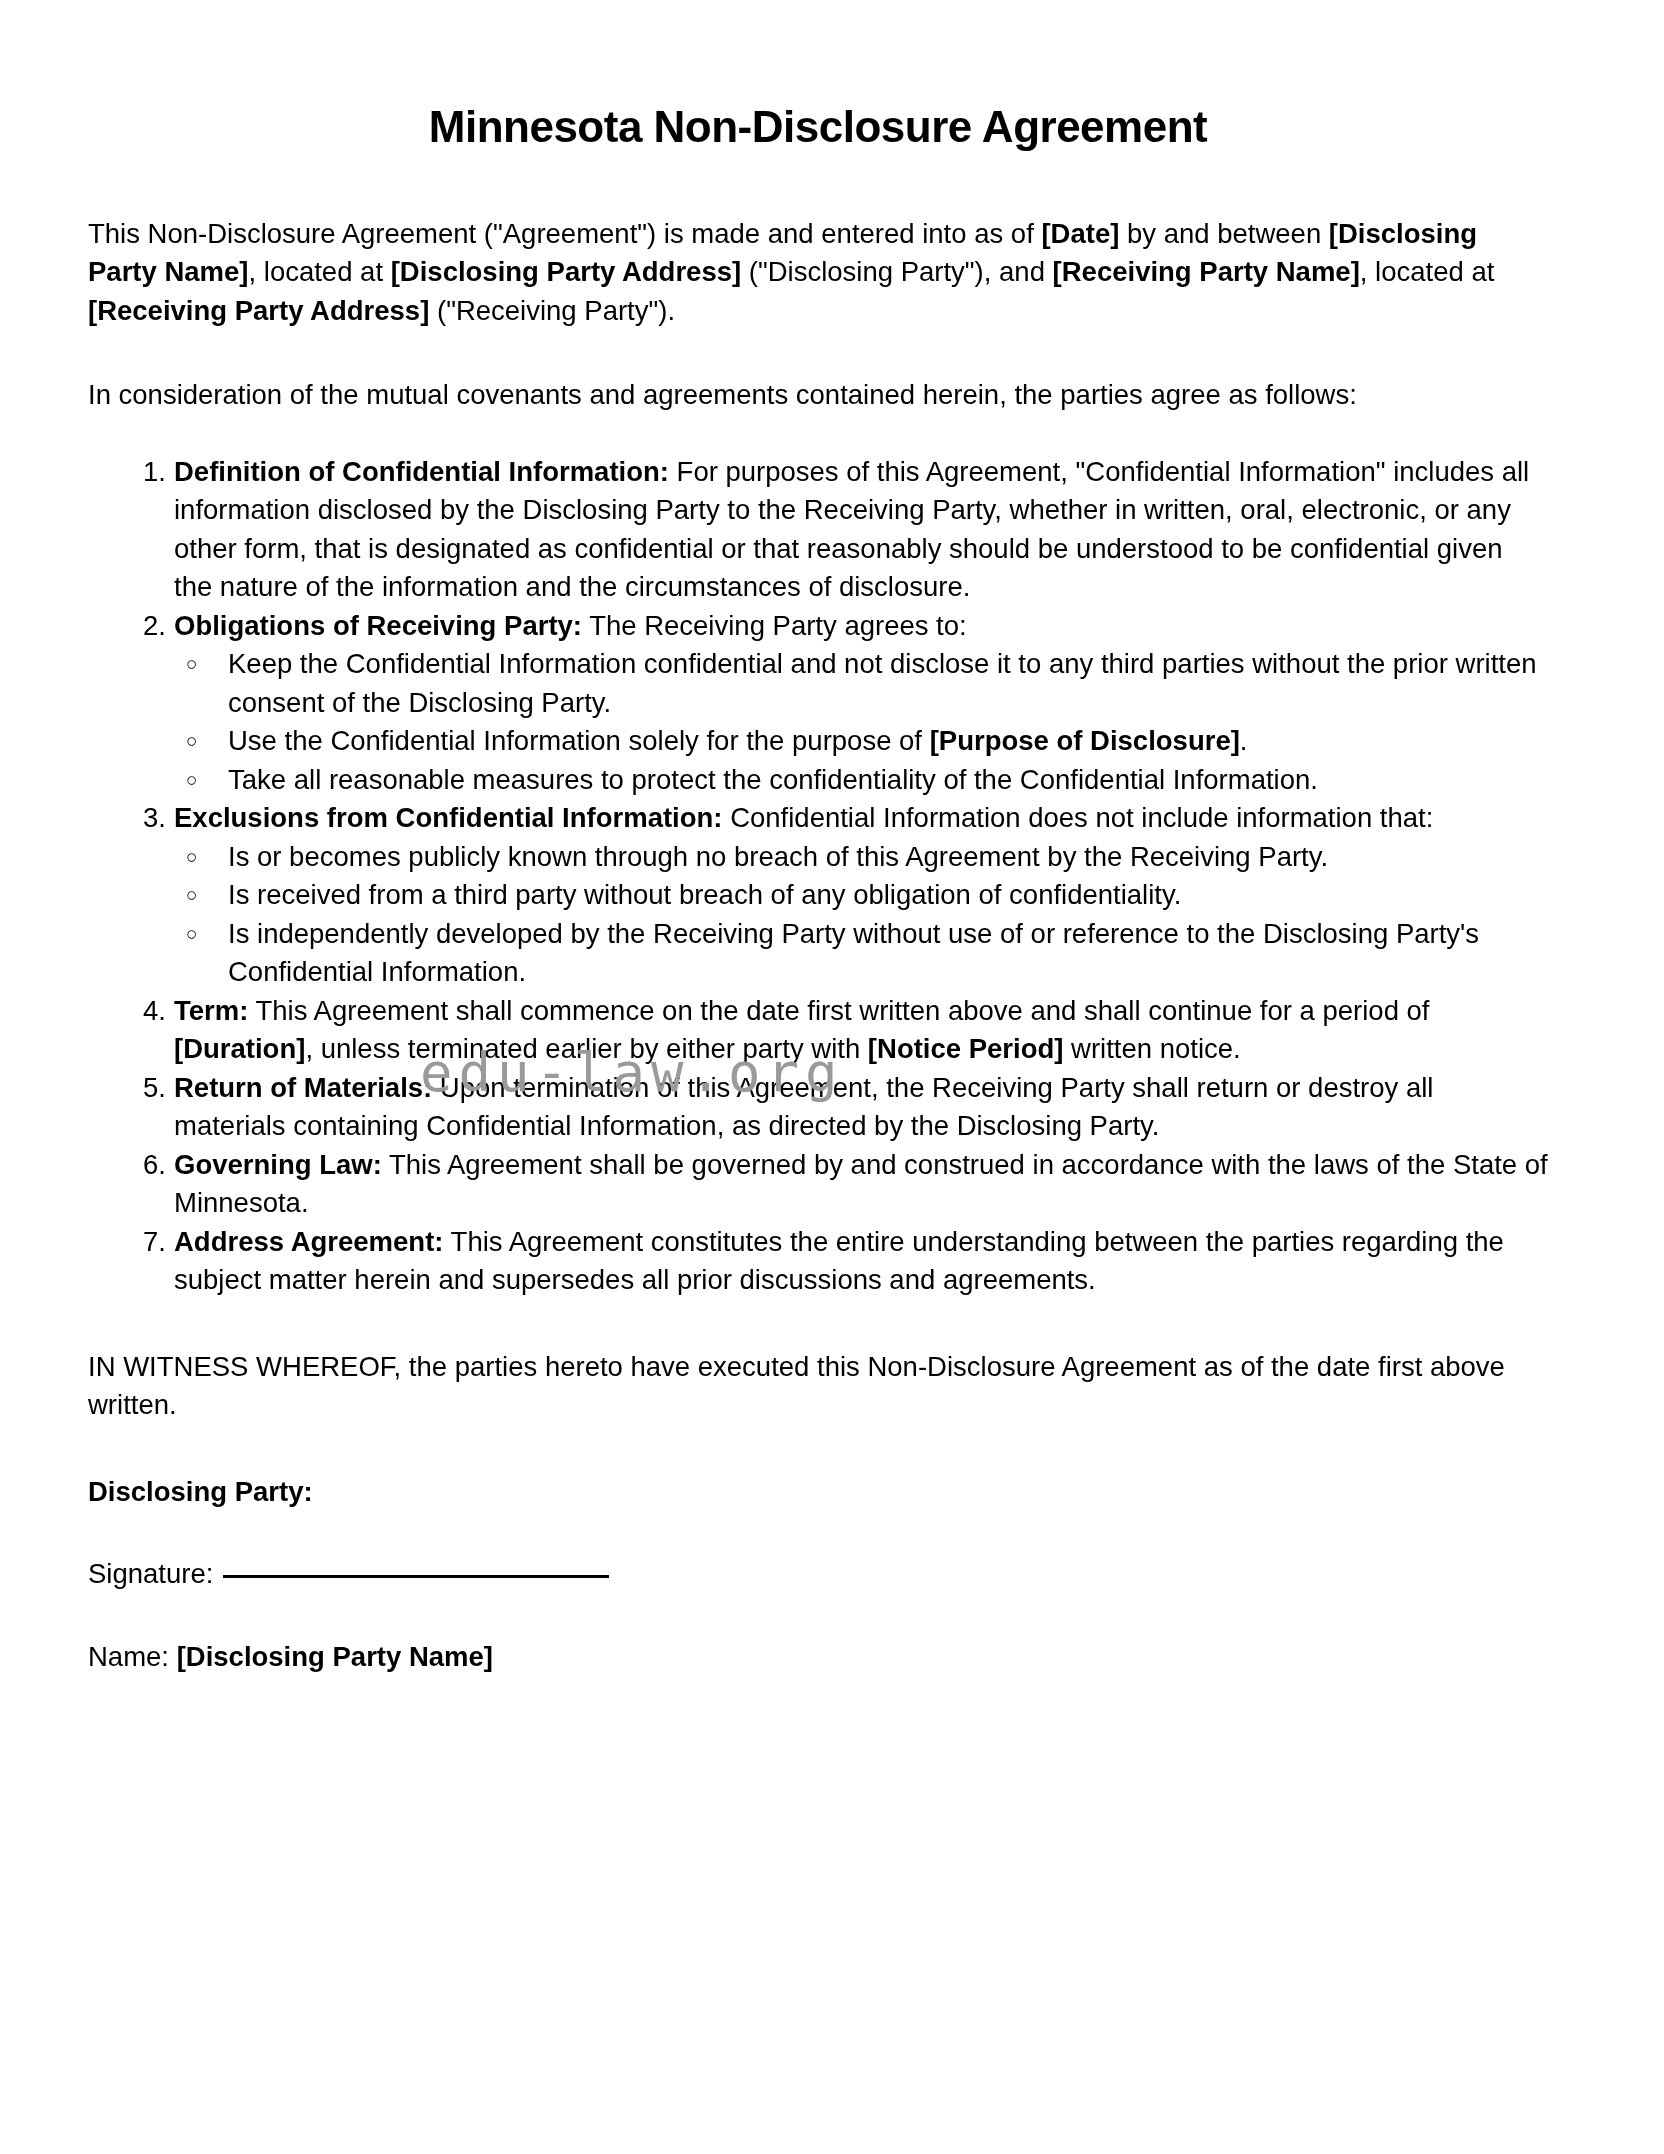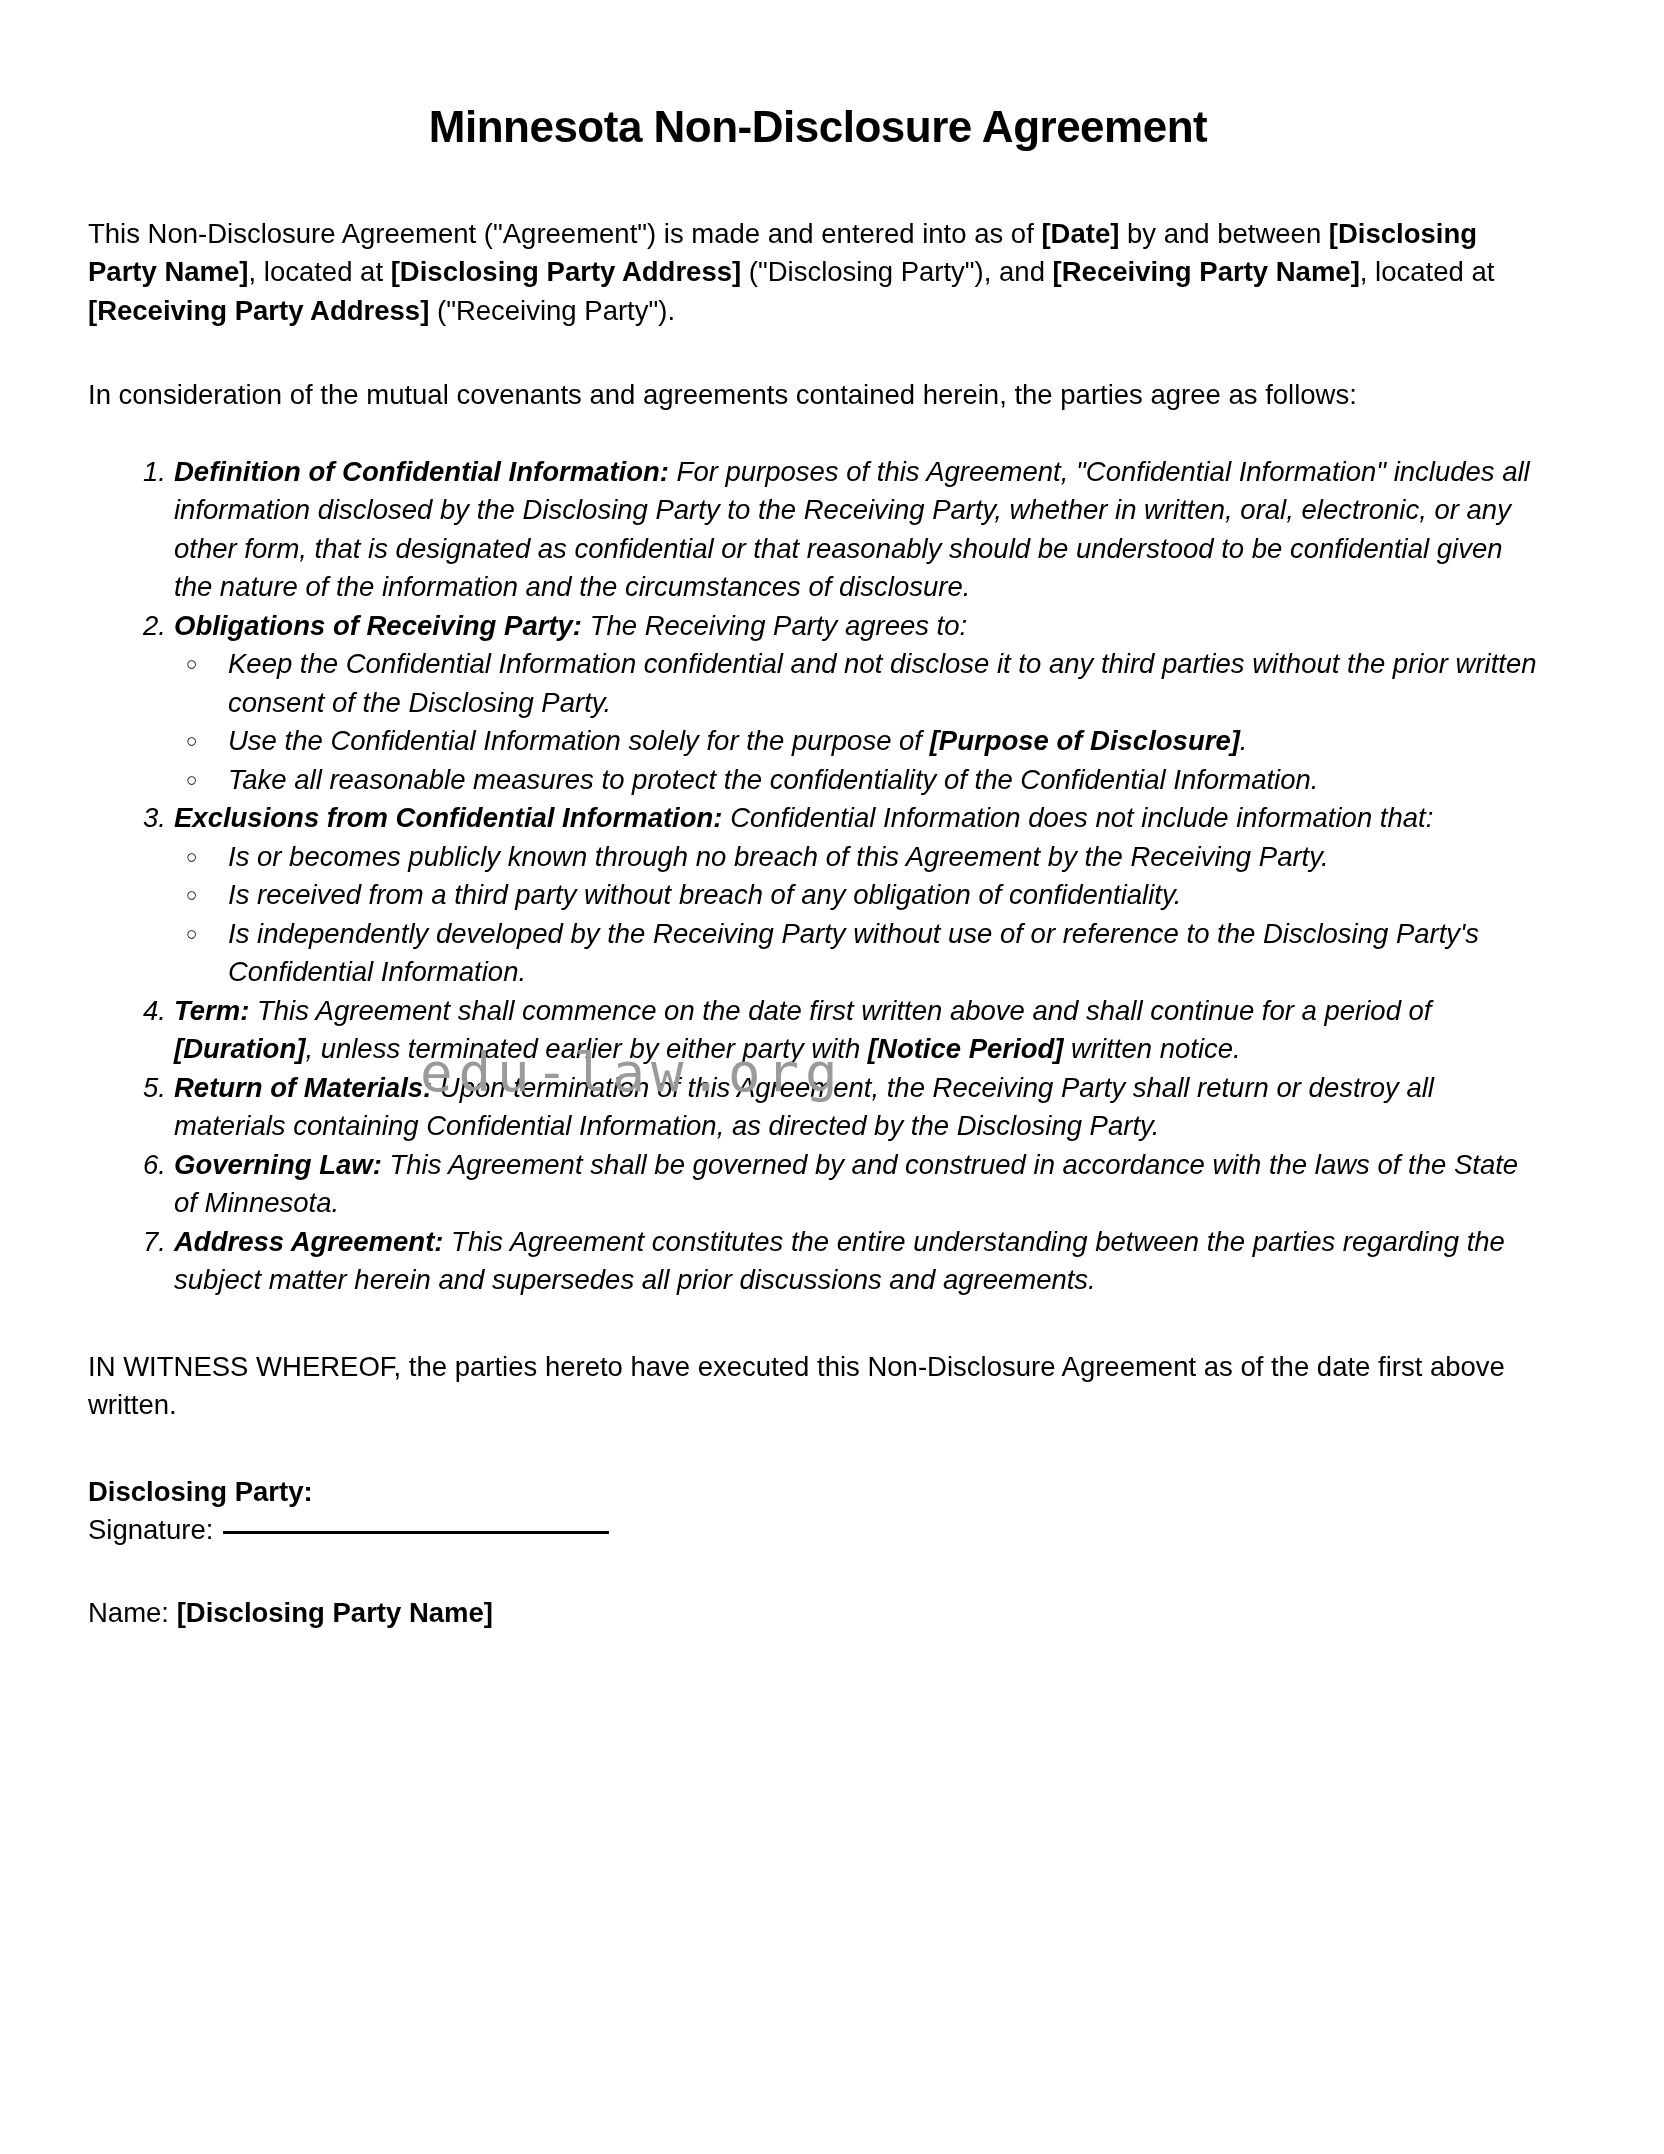--- a/index.html
+++ b/index.html
@@ -47,40 +47,39 @@
     margin: 0;
     text-align: left;
   }
   .para.intro { margin-top: 62px; }
   .para.consideration { margin-top: 46px; }
   .para.witness { margin-top: 48px; }
   .para.party-heading {
     margin-top: 48px;
     font-weight: bold;
   }
-  .para.signature-line { }
+  .para.signature-line { margin-top: 44px; }
   .para.name-line { margin-top: 44px; }
 
   b, .b { font-weight: bold; }
 
   
   ol.terms {
     margin: 38px 0 0 0;
     padding-left: 0;
     list-style: none;
     counter-reset: term;
     font-size: 27.5px;
     line-height: 1.40;
   }
   ol.terms > li {
     counter-increment: term;
     position: relative;
     padding-left: 86px;
     margin: 0 0 0 0;
-    font-style: italic;
   }
   ol.terms > li::before {
     content: counter(term) ".";
     position: absolute;
     left: 44px;
     top: 0;
     width: 34px;
     text-align: right;
     font-weight: normal;
   }

